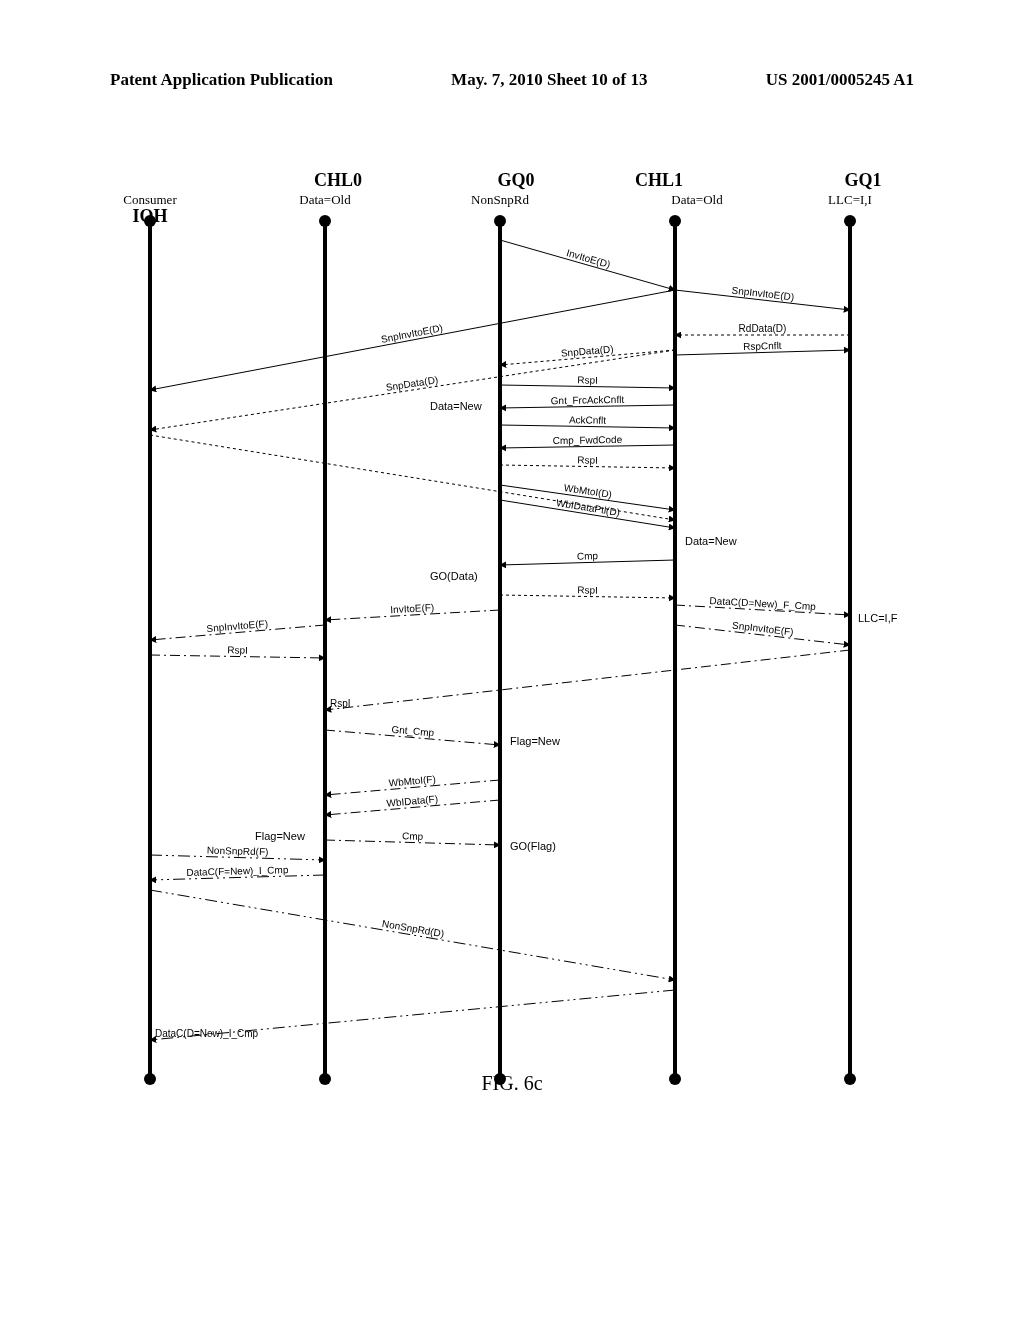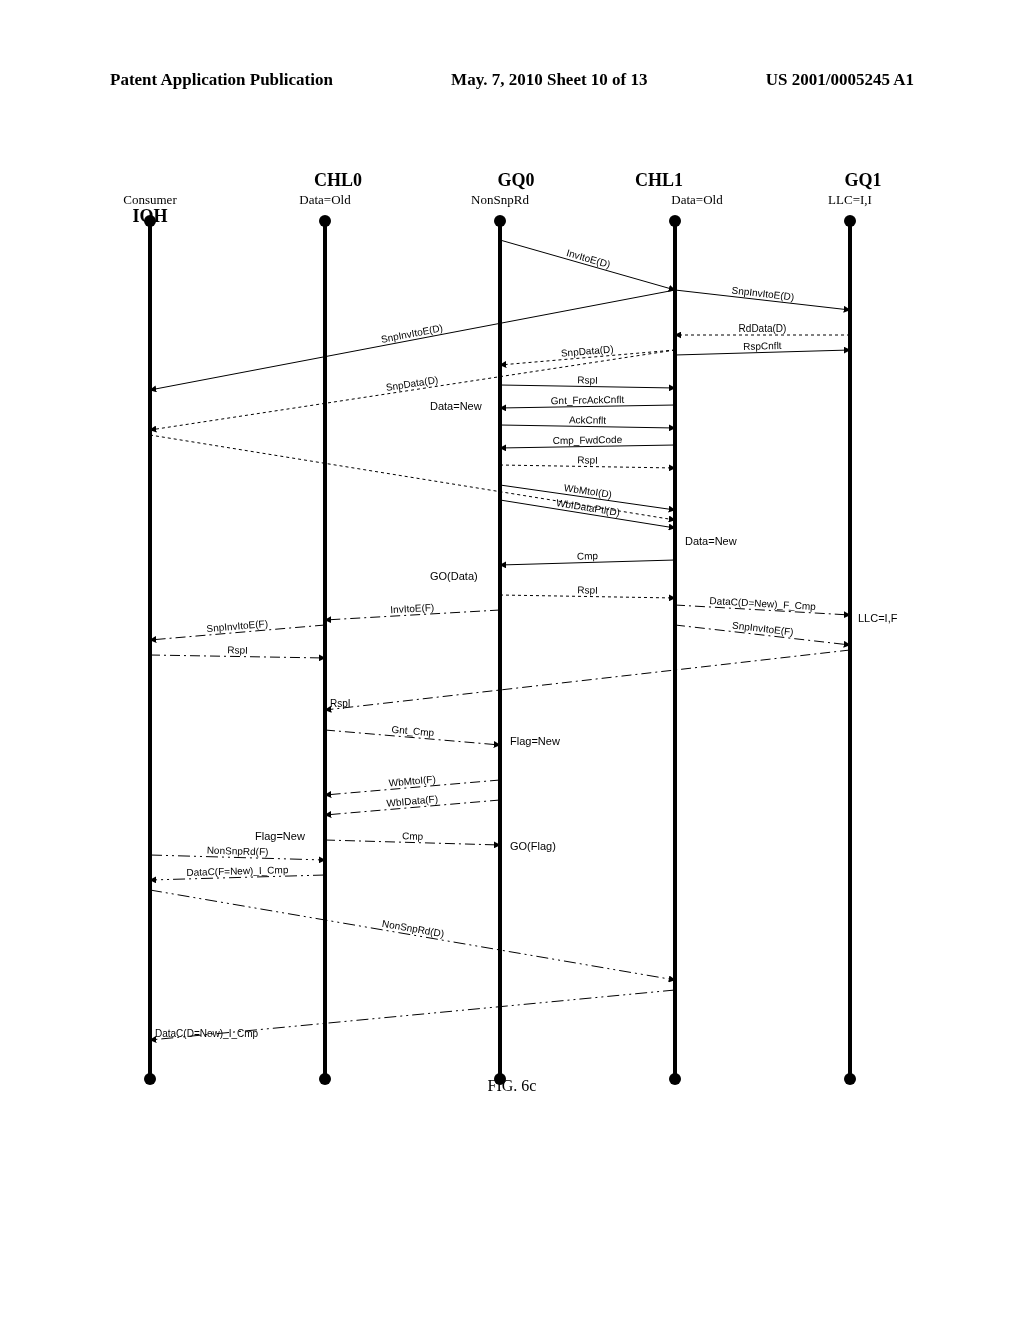--- a/index.html
+++ b/index.html
@@ -58,21 +58,21 @@
     width: 12px;
     height: 12px;
     background: #000;
     border-radius: 50%;
   }
   .figcap {
     position: absolute;
     bottom: 225px;
     width: 100%;
     text-align: center;
-    font-size: 16px;
+    font-size: 20px;
   }
   svg.arrows {
     position: absolute;
     top: 0;
     left: 0;
     width: 790px;
     height: 870px;
     overflow: visible;
   }
   .msg {

